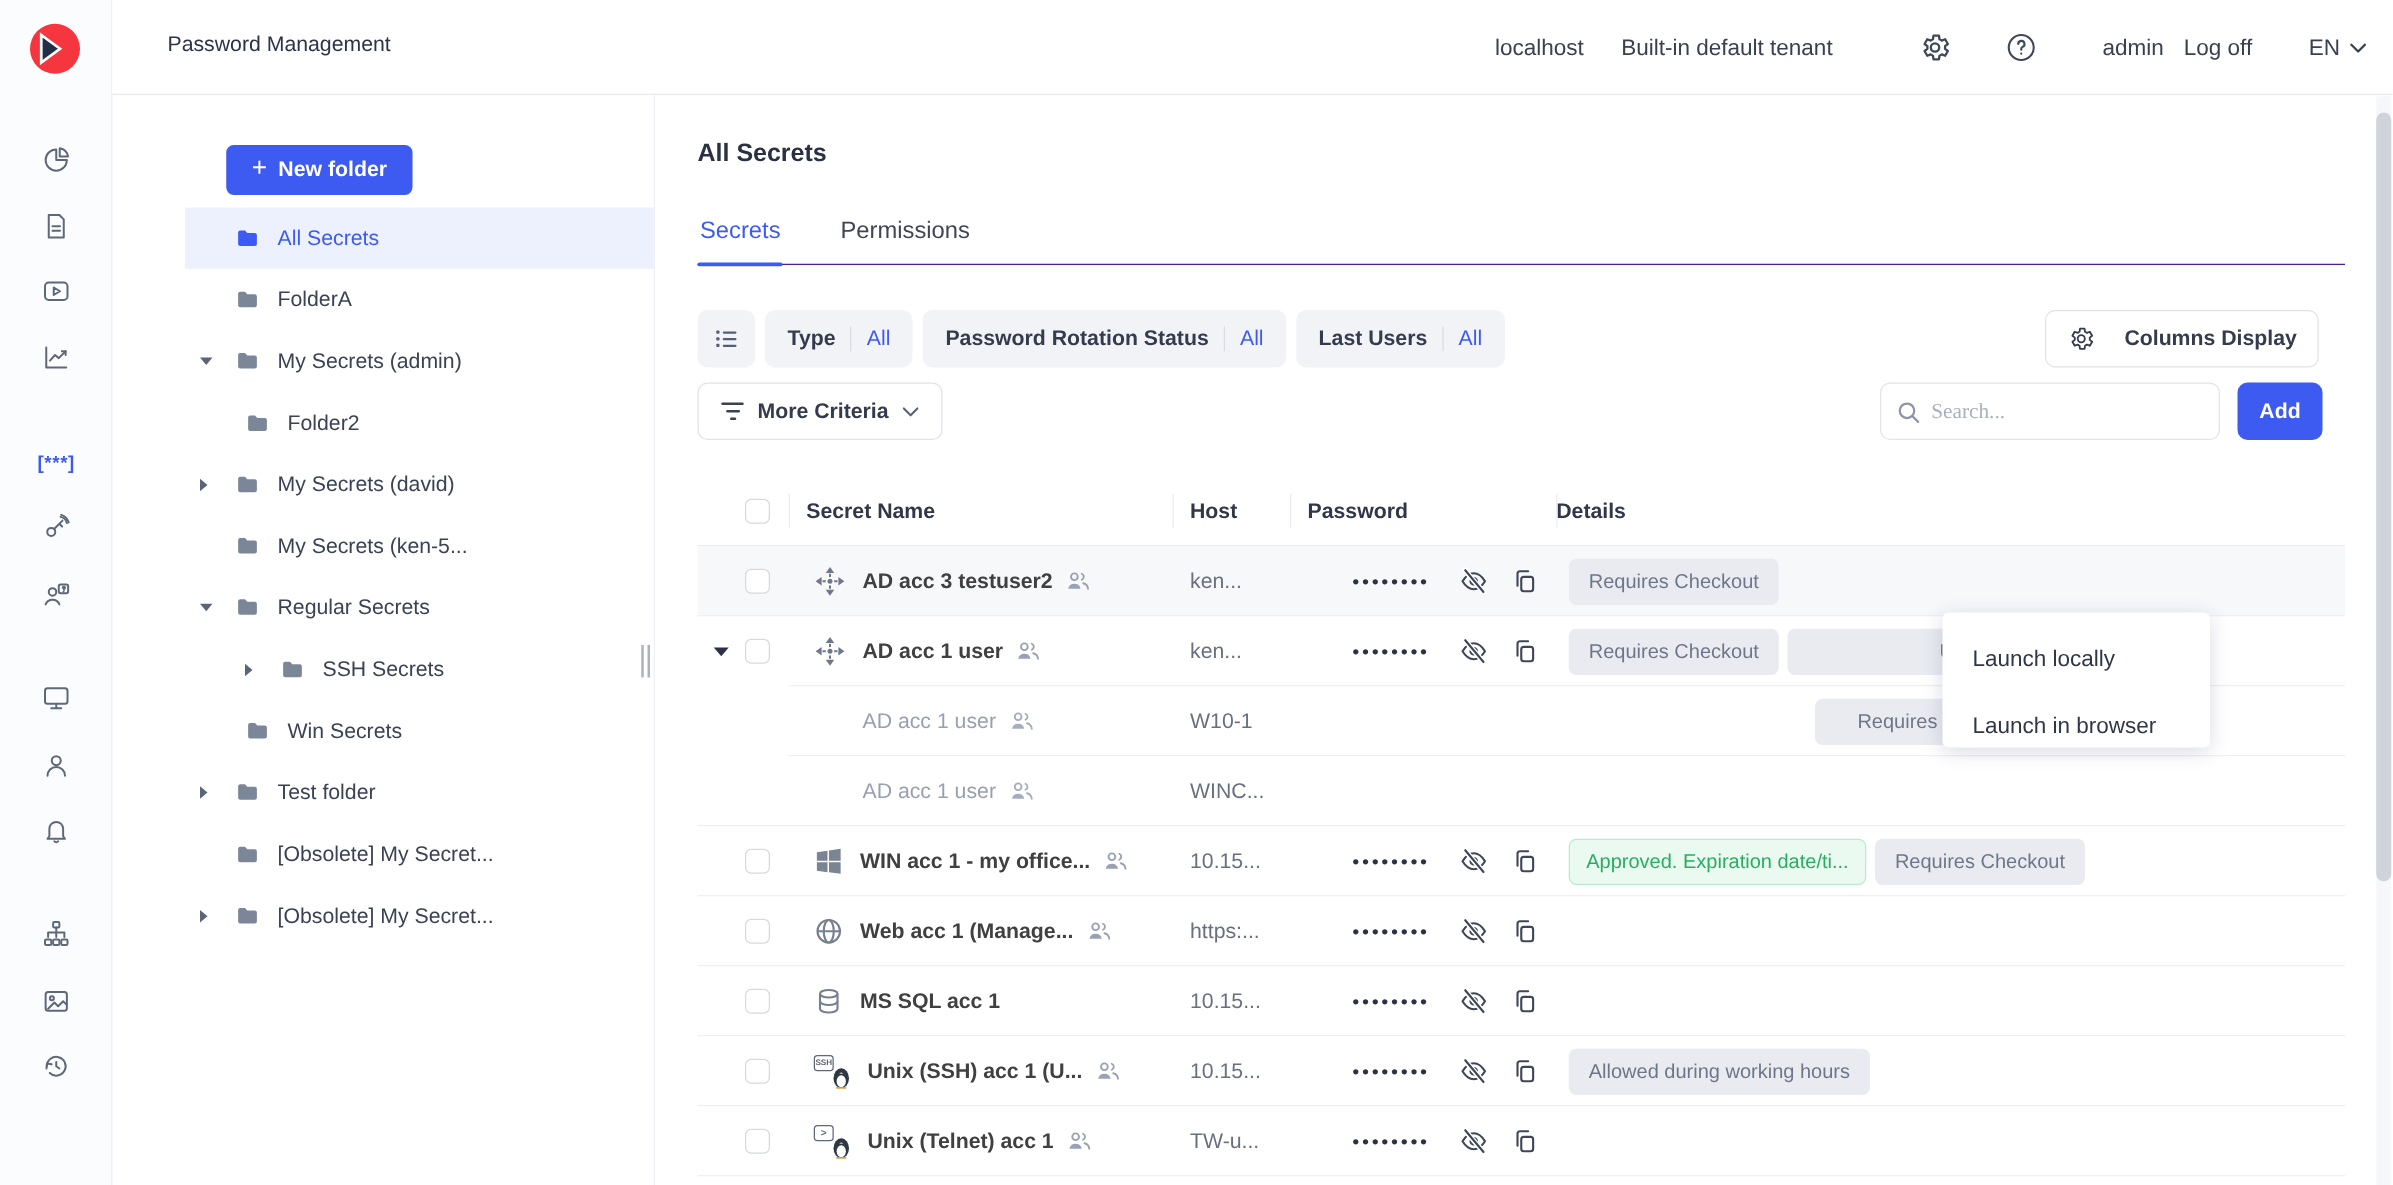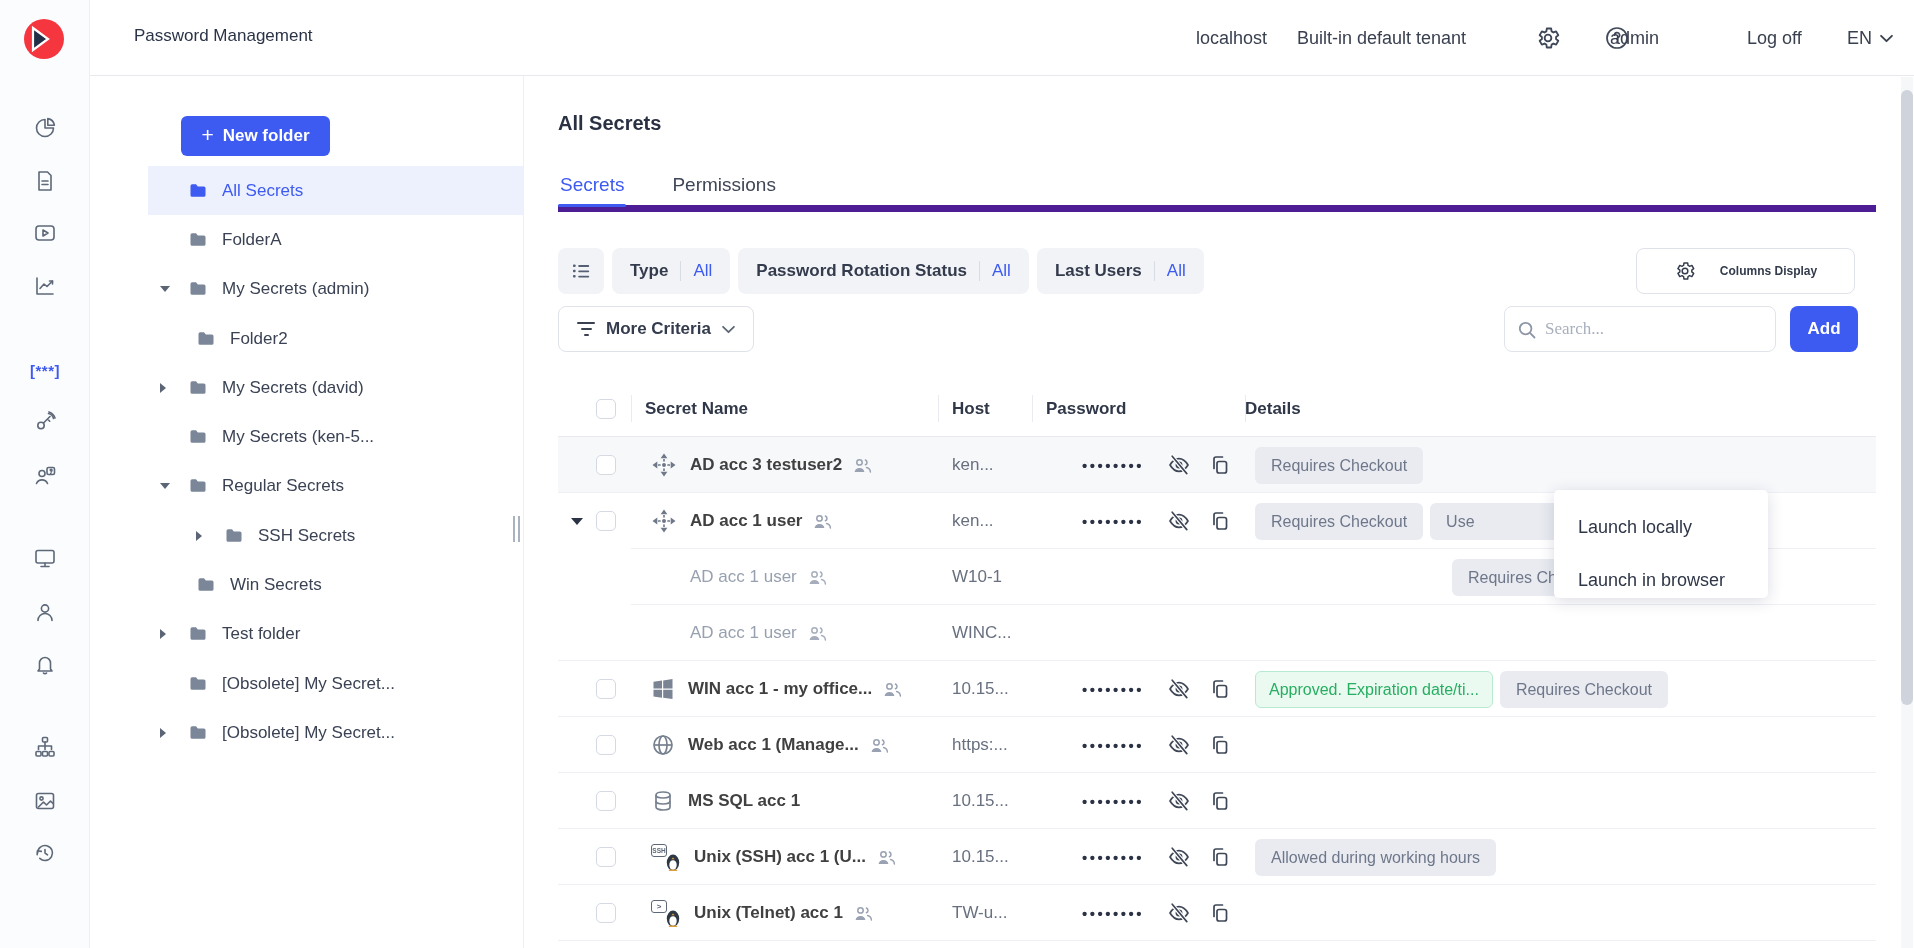--- a/index.html
+++ b/index.html
@@ -35,45 +35,45 @@
   .titem.active .fold svg { fill:#3d5af1; }
   .titem.lvl1 { padding-left:48px; }
   .c-down { width:0; height:0; border-left:5.5px solid transparent; border-right:5.5px solid transparent; border-top:6.5px solid #5b6575; }
   .c-right { width:0; height:0; border-top:5.5px solid transparent; border-bottom:5.5px solid transparent; border-left:6.5px solid #5b6575; }
   #resize-handle { position:absolute; right:3px; top:440px; display:flex; gap:3px; cursor:col-resize; }
   #resize-handle i { display:block; width:2px; height:26px; background:#aab2bf; }
 
   
   #main { position:absolute; left:524px; top:76px; width:1390px; height:872px; background:#fff; }
   #page-title { position:absolute; left:34px; top:36px; font-size:20px; font-weight:700; color:#2a3142; }
-  #tabbar { position:absolute; left:34px; top:94px; width:1318px; height:42px; border-bottom:7px solid #4c1d95; display:flex; gap:44px; }
+  #tabbar { position:absolute; left:34px; top:94px; width:1318px; height:42px; border-bottom:1px solid #4c1d95; display:flex; gap:44px; }
   .tab { font-size:19px; color:#3f4656; cursor:pointer; position:relative; padding:4px 2px 0; }
   .tab.active { color:#3d5af1; font-weight:500; }
   .tab.active::after { content:""; position:absolute; left:0; right:0; bottom:-2px; height:3.5px; background:#3d5af1; border-radius:2px; }
 
   .frow1 { position:absolute; left:34px; top:172px; height:46px; display:flex; gap:8px; }
   .sqbtn { width:46px; height:46px; background:#f2f3f7; border-radius:8px; display:flex; align-items:center; justify-content:center; cursor:pointer; }
   .chip { display:flex; align-items:center; height:46px; background:#f2f3f7; border-radius:8px; padding:0 18px; gap:12px; cursor:pointer; }
   .chip .lab { font-size:17px; font-weight:600; color:#333b4c; }
   .chip .dv { width:1px; height:20px; background:#d8dce4; }
   .chip .val { font-size:17px; font-weight:500; color:#3d5af1; }
-  #cols-btn { position:absolute; left:1112px; top:172px; width:219px; height:46px; background:#fff; border:1px solid #dfe2e9; border-radius:8px; display:flex; align-items:center; justify-content:center; gap:24px; font-size:12px; font-weight:600; color:#333b4c; cursor:pointer; }
+  #cols-btn { position:absolute; left:1112px; top:172px; width:219px; height:46px; background:#fff; border:1px solid #dfe2e9; border-radius:8px; display:flex; align-items:center; justify-content:center; gap:24px; font-size:17px; font-weight:600; color:#333b4c; cursor:pointer; }
   #cols-btn svg, #more-crit svg.gearless { stroke:#333b4c; fill:none; stroke-width:1.6; stroke-linecap:round; stroke-linejoin:round; }
   #more-crit { position:absolute; left:34px; top:230px; height:46px; padding:0 18px; background:#fff; border:1px solid #dfe2e9; border-radius:8px; display:flex; align-items:center; gap:11px; font-size:17px; font-weight:600; color:#333b4c; cursor:pointer; }
   .funnel i { display:block; height:2.2px; background:#3a4150; border-radius:2px; margin:3.6px auto; }
   .funnel i:nth-child(1){width:18px} .funnel i:nth-child(2){width:11px} .funnel i:nth-child(3){width:5px}
   #search-wrap { position:absolute; left:980px; top:230px; width:272px; height:46px; border:1px solid #e2e4eb; border-radius:8px; background:#fff; }
   #search-wrap input { position:absolute; left:40px; top:0; width:220px; height:44px; border:none; outline:none; font-size:17px; color:#39404f; font-family:Liberation Serif, serif; background:transparent; }
   #search-wrap input::placeholder { color:#a8afbd; }
   #search-wrap svg { position:absolute; left:12px; top:13px; stroke:#8d95a6; fill:none; stroke-width:1.8; stroke-linecap:round; }
   #add-btn { position:absolute; left:1266px; top:230px; width:68px; height:46px; background:#3d5af1; color:#fff; border:none; border-radius:8px; font-size:17px; font-weight:600; cursor:pointer; font-family:inherit; }
 
   
   #tbl { position:absolute; left:0; top:304px; width:1390px; }
-  .trh, .row { margin-left:34px; width:1318px; display:flex; position:relative; }
+  .trh, .row { margin-left:34px; width:1318px; display:flex; position:relative;text-align:right; }
   .trh { height:57px; align-items:center; font-size:17px; font-weight:700; color:#2f3748; }
   .trh::after { content:""; position:absolute; left:0; bottom:0; width:1318px; height:1px; background:#e8eaef; }
   .hc { position:relative; height:100%; display:flex; align-items:center; }
   .hc.sep::before { content:""; position:absolute; left:0; top:15px; height:27px; width:1px; background:#e9ebf0; }
   .row { height:56px; align-items:center; }
   .row::after { content:""; position:absolute; left:0; bottom:0; width:1318px; height:1px; background:#eef0f4; }
   .row.inset::after { left:73px; width:1245px; }
   .row.hovered { background:#f7f8fa; }
   .w-check{width:73px} .w-name{width:307px} .w-host{width:94px} .w-pwd{width:213px} .w-det{width:631px}
   .cb { width:20px; height:20px; border:1.5px solid #d5d9e2; border-radius:5px; background:#fff; margin-left:38px; cursor:pointer; }
@@ -213,21 +213,21 @@
         <circle cx="12" cy="12" r="3.1"></circle>
         <path d="M19.4 13a7.6 7.6 0 0 0 0-2l2.1-1.6-2-3.5-2.5 1a7.7 7.7 0 0 0-1.7-1l-.4-2.7h-4l-.4 2.7a7.7 7.7 0 0 0-1.7 1l-2.5-1-2 3.5L6.4 11a7.6 7.6 0 0 0 0 2l-2.1 1.6 2 3.5 2.5-1a7.7 7.7 0 0 0 1.7 1l.4 2.7h4l.4-2.7a7.7 7.7 0 0 0 1.7-1l2.5 1 2-3.5z"></path>
       </svg>
   </div>
   <div class="hdr-right hdr-icbtn" style="left:1514px">
     <svg width="26" height="26" viewBox="0 0 26 26">
         <circle cx="13" cy="13" r="10"></circle>
         <path d="M10.6 10.2a2.5 2.5 0 1 1 3.4 2.3c-.8.3-1 .9-1 1.7v.5M13 17.8v.2"></path>
       </svg>
   </div>
-  <div class="hdr-right hdr-item" style="left:1520px">admin</div>
+  <div class="hdr-right hdr-item" style="left:1592px">admin</div>
   <div class="hdr-right hdr-item" style="left:1657px">Log off</div>
   <div class="hdr-right hdr-item" style="left:1757px; gap:8px">
     <span>EN</span>
     <svg width="13" height="9" viewBox="0 0 12 8">
         <path d="M1 1.5l5 5 5-5" stroke="#39404f" stroke-width="1.7" fill="none" stroke-linecap="round" stroke-linejoin="round"></path>
       </svg>
   </div>
 </div>
 
 <div id="side">

